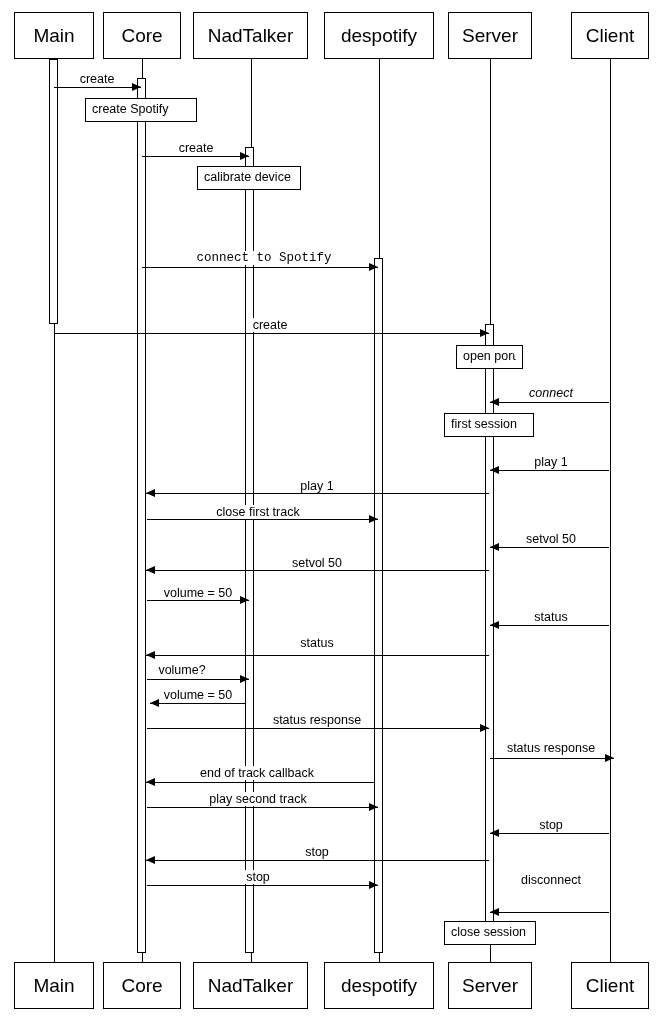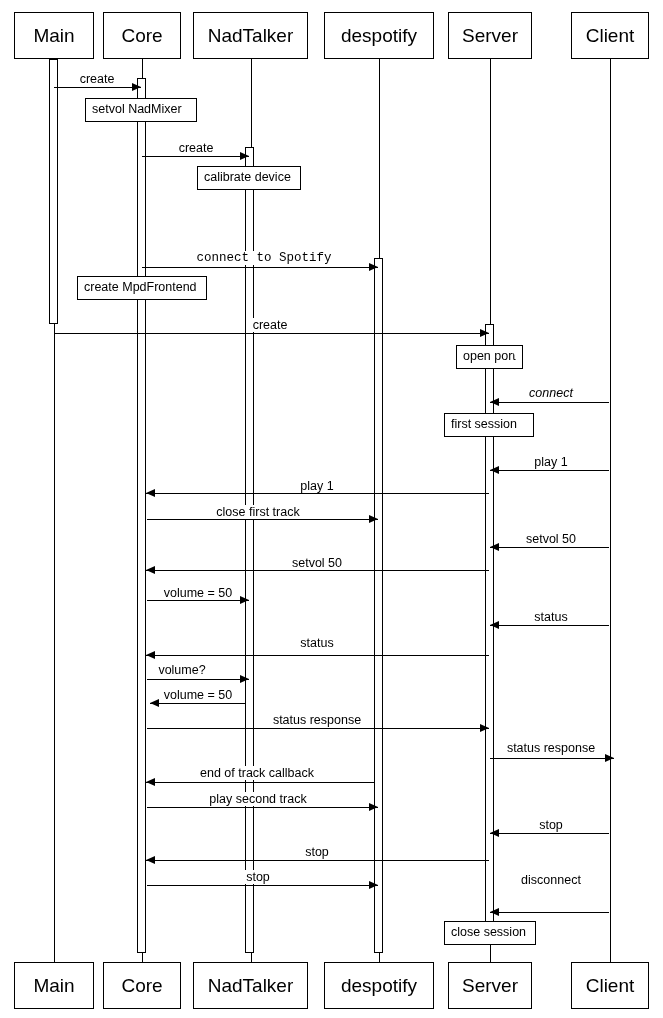--- a/index.html
+++ b/index.html
@@ -188,23 +188,22 @@
     <div class="msg-label" style="top: 818px; left: 551px; transform: translateX(-50%);">stop</div>
     <div class="msg-line" style="left: 146px; top: 860px; width: 343px;"></div>
     <div class="arrow-head arrow-left" style="top: 856px; left: 146px;"></div>
     <div class="msg-label" style="top: 845px; left: 317px; transform: translateX(-50%);">stop</div>
     <div class="msg-line" style="left: 147px; top: 885px; width: 231px;"></div>
     <div class="arrow-head arrow-right" style="top: 881px; left: 369px;"></div>
     <div class="msg-label" style="top: 870px; left: 258px; transform: translateX(-50%);">stop</div>
     <div class="msg-line" style="left: 490px; top: 912px; width: 119px;"></div>
     <div class="arrow-head arrow-left" style="top: 908px; left: 490px;"></div>
     <div class="msg-label" style="top: 873px; left: 551px; transform: translateX(-50%);">disconnect</div>
-    <div class="note" style="left: 85px; top: 98px; width: 112px;"><span>setvol NadMixer</span><div class="note-corner"></div></div>
+    <div class="note" style="left: 85px; top: 98px; width: 112px;"><span>create Spotify</span><div class="note-corner"></div></div>
     <div class="note" style="left: 197px; top: 166px; width: 104px;"><span>calibrate device</span><div class="note-corner"></div></div>
-    <div class="note" style="left: 77px; top: 276px; width: 130px;"><span>create MpdFrontend</span><div class="note-corner"></div></div>
     <div class="note" style="left: 456px; top: 345px; width: 67px;"><span>open port</span><div class="note-corner"></div></div>
     <div class="note" style="left: 444px; top: 413px; width: 90px;"><span>first session</span><div class="note-corner"></div></div>
     <div class="note" style="left: 444px; top: 921px; width: 92px;"><span>close session</span><div class="note-corner"></div></div>
     <div class="lifeline-box" style="left: 14px; width: 80px; top: 12px; height: 47px;">
       <span>Main</span>
     </div>
     <div class="lifeline-box" style="left: 14px; width: 80px; top: 962px; height: 47px;">
       <span>Main</span>
     </div>
     <div class="lifeline-box" style="left: 103px; width: 78px; top: 12px; height: 47px;">

